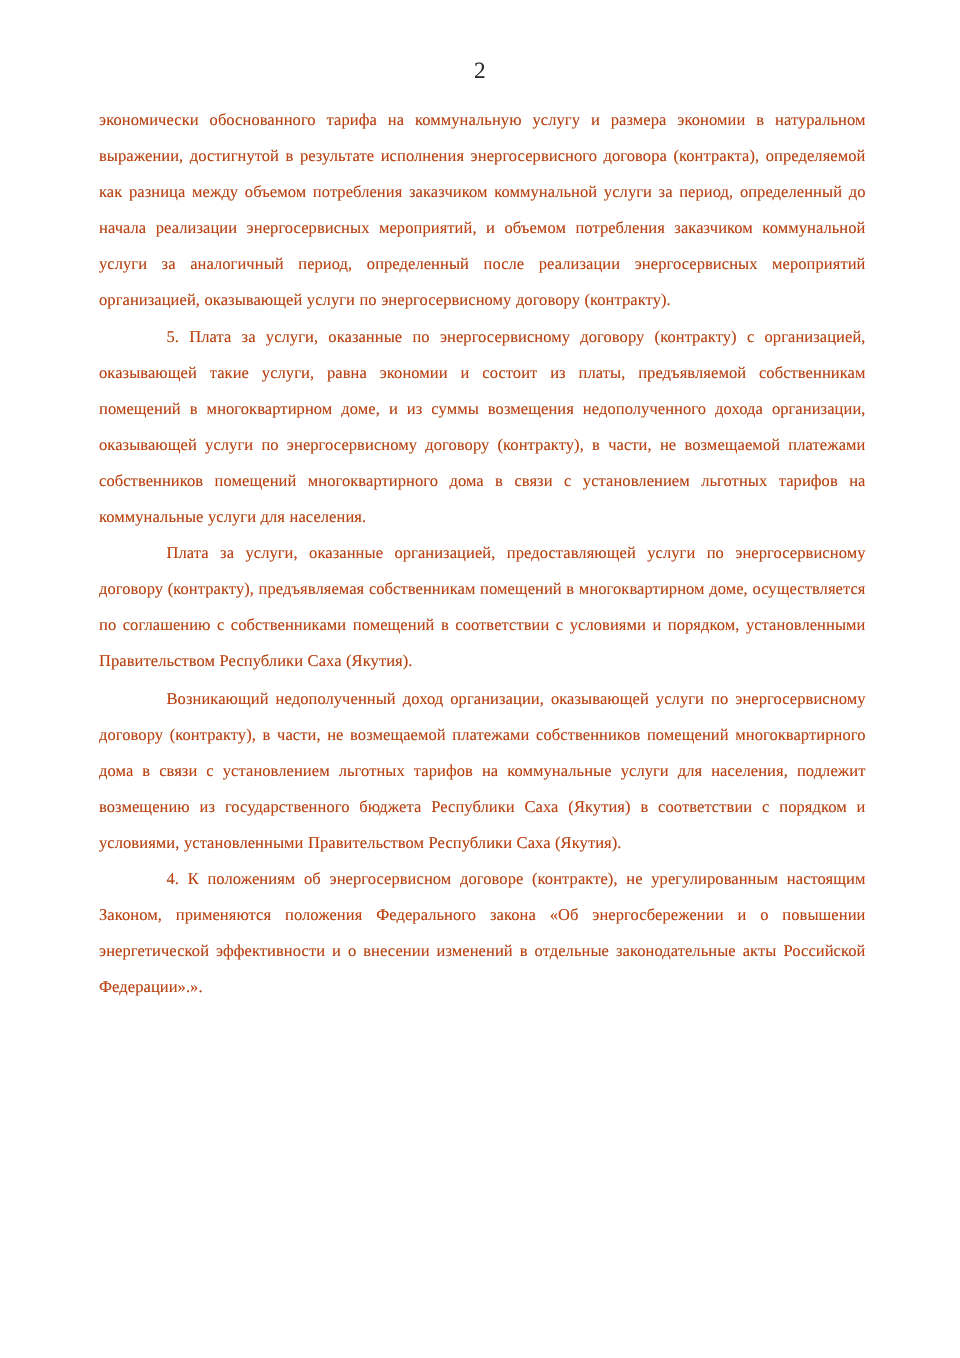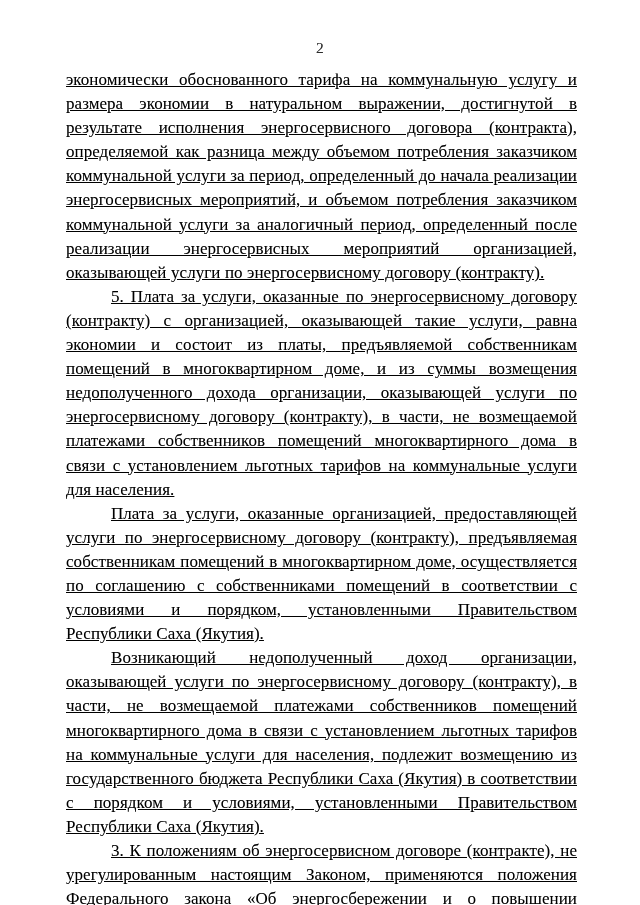--- a/index.html
+++ b/index.html
@@ -40,29 +40,28 @@
   .body-text {
     position: absolute;
     top: 68px;
     left: 66px;
     width: 511px;
   }
 
   p.para {
     margin: 0;
     padding: 0;
-    font-size: 17px;
+    font-size: 11px;
     line-height: 24.1px;
     text-align: justify;
     text-justify: inter-word;
-    color: #000000;
+    color: #c2410c;
     letter-spacing: 0.05px;
     word-spacing: 0.2px;
     hyphens: none;
-    text-decoration: underline;
   }
 
   p.para.indent {
     text-indent: 45px;
   }
 
   p.para.no-indent {
     text-indent: 0;
   }
 
@@ -83,16 +82,16 @@
 
   <div class="body-text">
     <p class="para no-indent">экономически обоснованного тарифа на коммунальную услугу и размера экономии в натуральном выражении, достигнутой в результате исполнения энергосервисного договора (контракта), определяемой как разница между объемом потребления заказчиком коммунальной услуги за период, определенный до начала реализации энергосервисных мероприятий, и объемом потребления заказчиком коммунальной услуги за аналогичный период, определенный после реализации энергосервисных мероприятий организацией, оказывающей услуги по энергосервисному договору (контракту).</p>
 
     <p class="para indent">5. Плата за услуги, оказанные по энергосервисному договору (контракту) с организацией, оказывающей такие услуги, равна экономии и состоит из платы, предъявляемой собственникам помещений в многоквартирном доме, и из суммы возмещения недополученного дохода организации, оказывающей услуги по энергосервисному договору (контракту), в части, не возмещаемой платежами собственников помещений многоквартирного дома в связи с установлением льготных тарифов на коммунальные услуги для населения.</p>
 
     <p class="para indent">Плата за услуги, оказанные организацией, предоставляющей услуги по энергосервисному договору (контракту), предъявляемая собственникам помещений в многоквартирном доме, осуществляется по соглашению с собственниками помещений в соответствии с условиями и порядком, установленными Правительством Республики Саха (Якутия).</p>
 
     <p class="para indent">Возникающий недополученный доход организации, оказывающей услуги по энергосервисному договору (контракту), в части, не возмещаемой платежами собственников помещений многоквартирного дома в связи с установлением льготных тарифов на коммунальные услуги для населения, подлежит возмещению из государственного бюджета Республики Саха (Якутия) в соответствии с порядком и условиями, установленными Правительством Республики Саха (Якутия).</p>
 
-    <p class="para indent">3. К положениям об энергосервисном договоре (контракте), не урегулированным настоящим Законом, применяются положения Федерального закона «Об энергосбережении и о повышении энергетической эффективности и о внесении изменений в отдельные законодательные акты Российской Федерации».».</p>
+    <p class="para indent">4. К положениям об энергосервисном договоре (контракте), не урегулированным настоящим Законом, применяются положения Федерального закона «Об энергосбережении и о повышении энергетической эффективности и о внесении изменений в отдельные законодательные акты Российской Федерации».».</p>
   </div>
 
 </div>
 
 </body></html>

